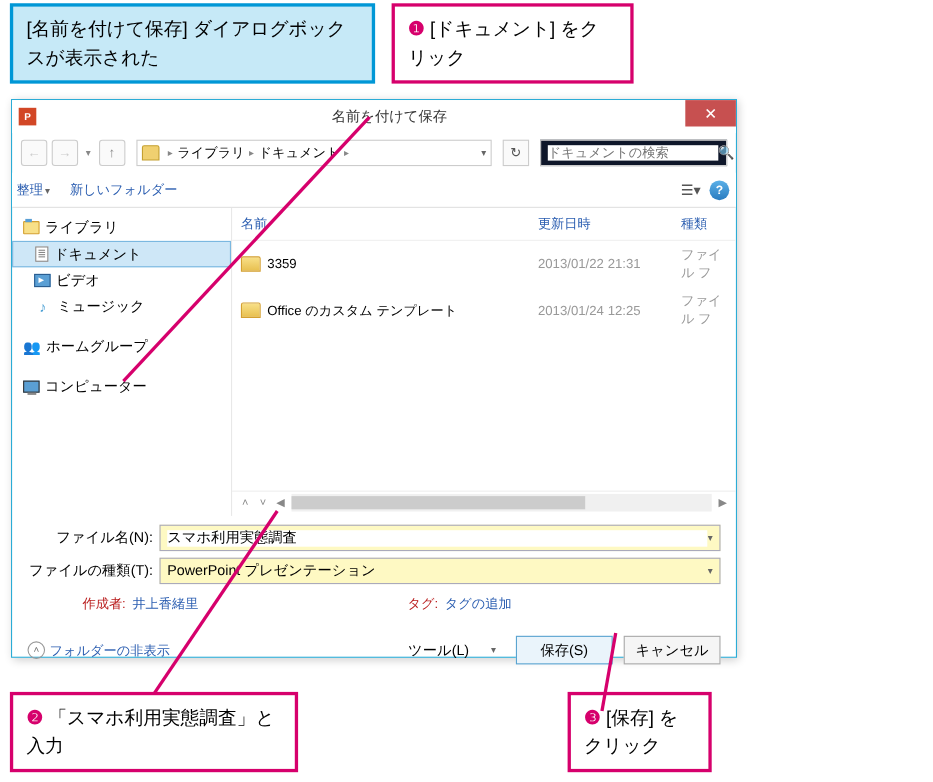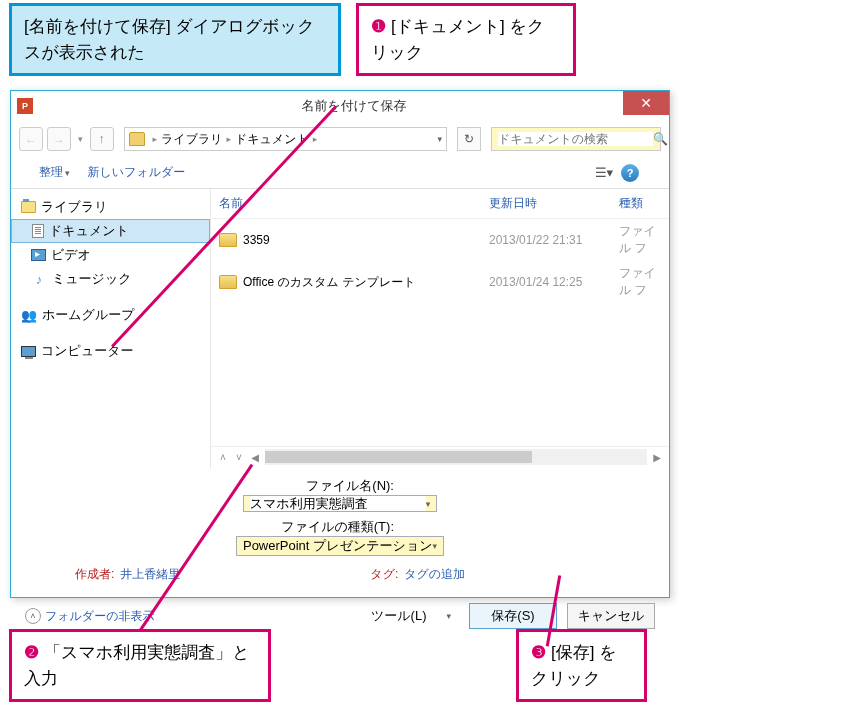--- a/index.html
+++ b/index.html
@@ -17,25 +17,25 @@
     .close-btn { width: 46px; height: 24px; background: #c75050; color: #fff; display: flex; align-items: center; justify-content: center; font-size: 14px; position: absolute; right: 0; top: 0; }
     
     .nav-bar { height: 36px; display: flex; align-items: center; padding: 0 8px; gap: 4px; }
     .nav-btn { width: 24px; height: 24px; border: 1px solid #ccc; border-radius: 3px; display: flex; align-items: center; justify-content: center; color: #888; background: #fafafa; font-size: 12px; }
     .nav-btn.disabled { color: #ccc; }
     .dd-arrow { color: #888; font-size: 9px; padding: 0 3px; }
     .breadcrumb { flex: 1; display: flex; align-items: center; border: 1px solid #ccc; height: 24px; padding: 0 4px; margin: 0 6px; font-size: 12px; background: #fff; }
     .bc-icon { width: 16px; height: 14px; background: #f0d070; border: 1px solid #c4a030; border-radius: 2px 2px 0 0; margin-right: 4px; }
     .bc-sep { color: #888; padding: 0 4px; font-size: 9px; }
     .refresh-btn { width: 24px; height: 24px; border: 1px solid #ccc; background: #fafafa; display: flex; align-items: center; justify-content: center; font-size: 12px; color: #555; }
-    .search-box { width: 170px; height: 24px; border: 1px solid #ccc; display: flex; align-items: center; padding: 0 6px; margin-left: 6px; background: #fef9c3; }
+    .search-box { width: 170px; height: 24px; border: 1px solid #ccc; display: flex; align-items: center; padding: 0 6px; margin-left: 6px; background: #0f172a; }
     .search-box input { border: none; outline: none; flex: 1; font-size: 12px; color: #999; }
     .search-icon { color: #888; font-size: 12px; }
     
-    .toolbar { height: 32px; display: flex; align-items: center; padding: 0 28px; border-bottom: 1px solid #e0e0e0; background: #fff; }
+    .toolbar { height: 32px; display: flex; align-items: center; padding: 0 4px; border-bottom: 1px solid #e0e0e0; background: #fff; }
     .tb-item { font-size: 12px; color: #2a5db0; margin-right: 18px; display: flex; align-items: center; gap: 2px; }
     .tb-spacer { flex: 1; }
     .tb-icon-btn { width: 22px; height: 22px; display: flex; align-items: center; justify-content: center; color: #555; font-size: 13px; margin-left: 4px; }
     .help-icon { width: 18px; height: 18px; border-radius: 50%; background: linear-gradient(#5bb0e8, #2a7cc0); color: #fff; display: flex; align-items: center; justify-content: center; font-size: 11px; font-weight: bold; }
     
     .main-area { display: flex; height: 280px; }
     .sidebar { width: 200px; border-right: 1px solid #e8e8e8; padding: 6px 0; overflow: hidden; }
     .sb-item { display: flex; align-items: center; padding: 3px 6px 3px 20px; font-size: 13px; gap: 5px; cursor: pointer; }
     .sb-item.lib { padding-left: 10px; }
     .sb-item.selected { background: #cee7f7; border: 1px solid #7bb8e0; padding-top: 2px; padding-bottom: 2px; }
@@ -62,21 +62,21 @@
     .list-row .col-name { display: flex; align-items: center; gap: 6px; }
     .list-row .col-date, .list-row .col-type { color: #999; }
     .folder-icon { width: 18px; height: 14px; background: linear-gradient(#f8e088, #e8c050); border: 1px solid #d4a030; border-radius: 2px 2px 0 0; }
     
     .scroll-row { display: flex; align-items: center; padding: 2px 4px 4px 4px; border-top: 1px solid #eee; }
     .scroll-arrow { width: 16px; height: 16px; color: #888; font-size: 10px; display: flex; align-items: center; justify-content: center; }
     .scroll-track { flex: 1; height: 16px; background: #f0f0f0; position: relative; margin: 0 2px; }
     .scroll-thumb { position: absolute; left: 0; top: 2px; width: 70%; height: 12px; background: #ccc; }
     
     .form-area { padding: 8px 14px; }
-    .form-row { display: flex; align-items: center; margin-bottom: 6px; font-size: 13px; flex-direction: column; }
+    .form-row { display: flex; align-items: center; margin-bottom: 6px; font-size: 13px; }
     .form-label { width: 120px; text-align: right; padding-right: 6px; }
     .form-input { flex: 1; height: 24px; border: 1px solid #aab; padding: 0 6px; font-size: 13px; display: flex; align-items: center; justify-content: space-between; background: #fef9c3; }
     .form-input input { border: none; outline: none; flex: 1; font-size: 13px; }
     .dd-caret { color: #666; font-size: 9px; }
     .meta-row { display: flex; padding: 4px 0 0 50px; font-size: 12px; gap: 30px; }
     .meta-label { color: #b91c1c; margin-right: 6px; }
     .meta-link { color: #2a5db0; }
     
     .bottom-bar { display: flex; align-items: center; padding: 12px 14px; gap: 10px; }
     .expand-btn { display: flex; align-items: center; gap: 4px; font-size: 12px; color: #2a5db0; }

